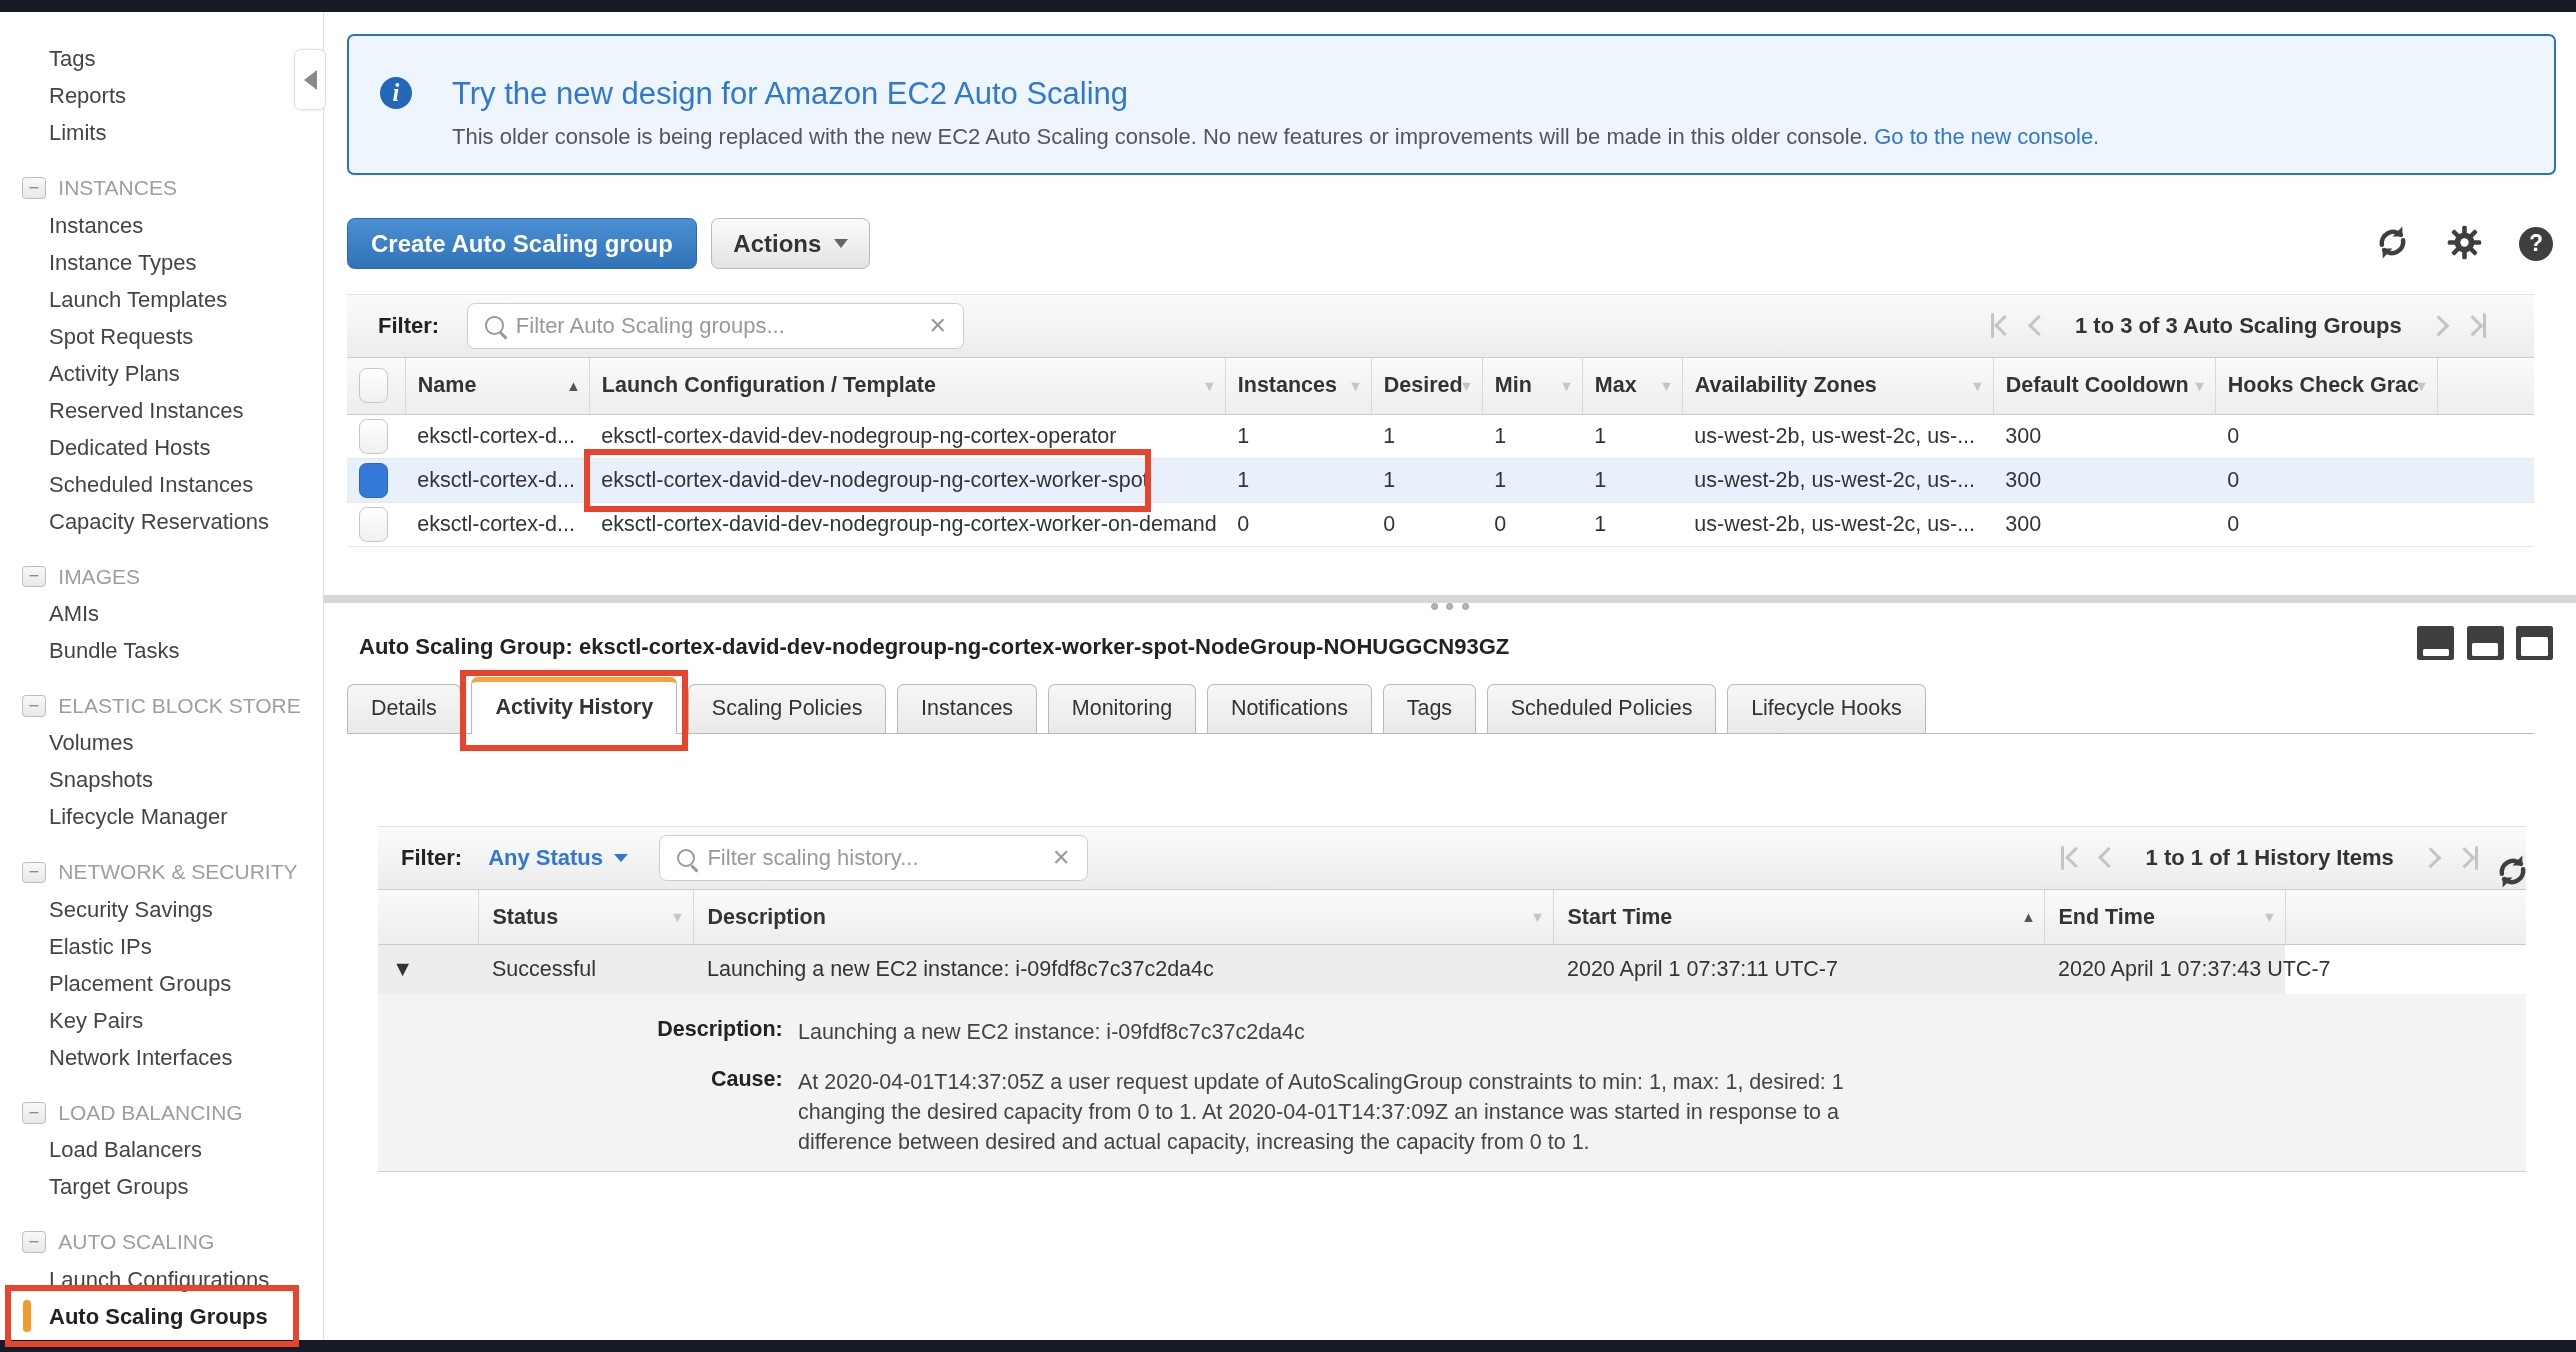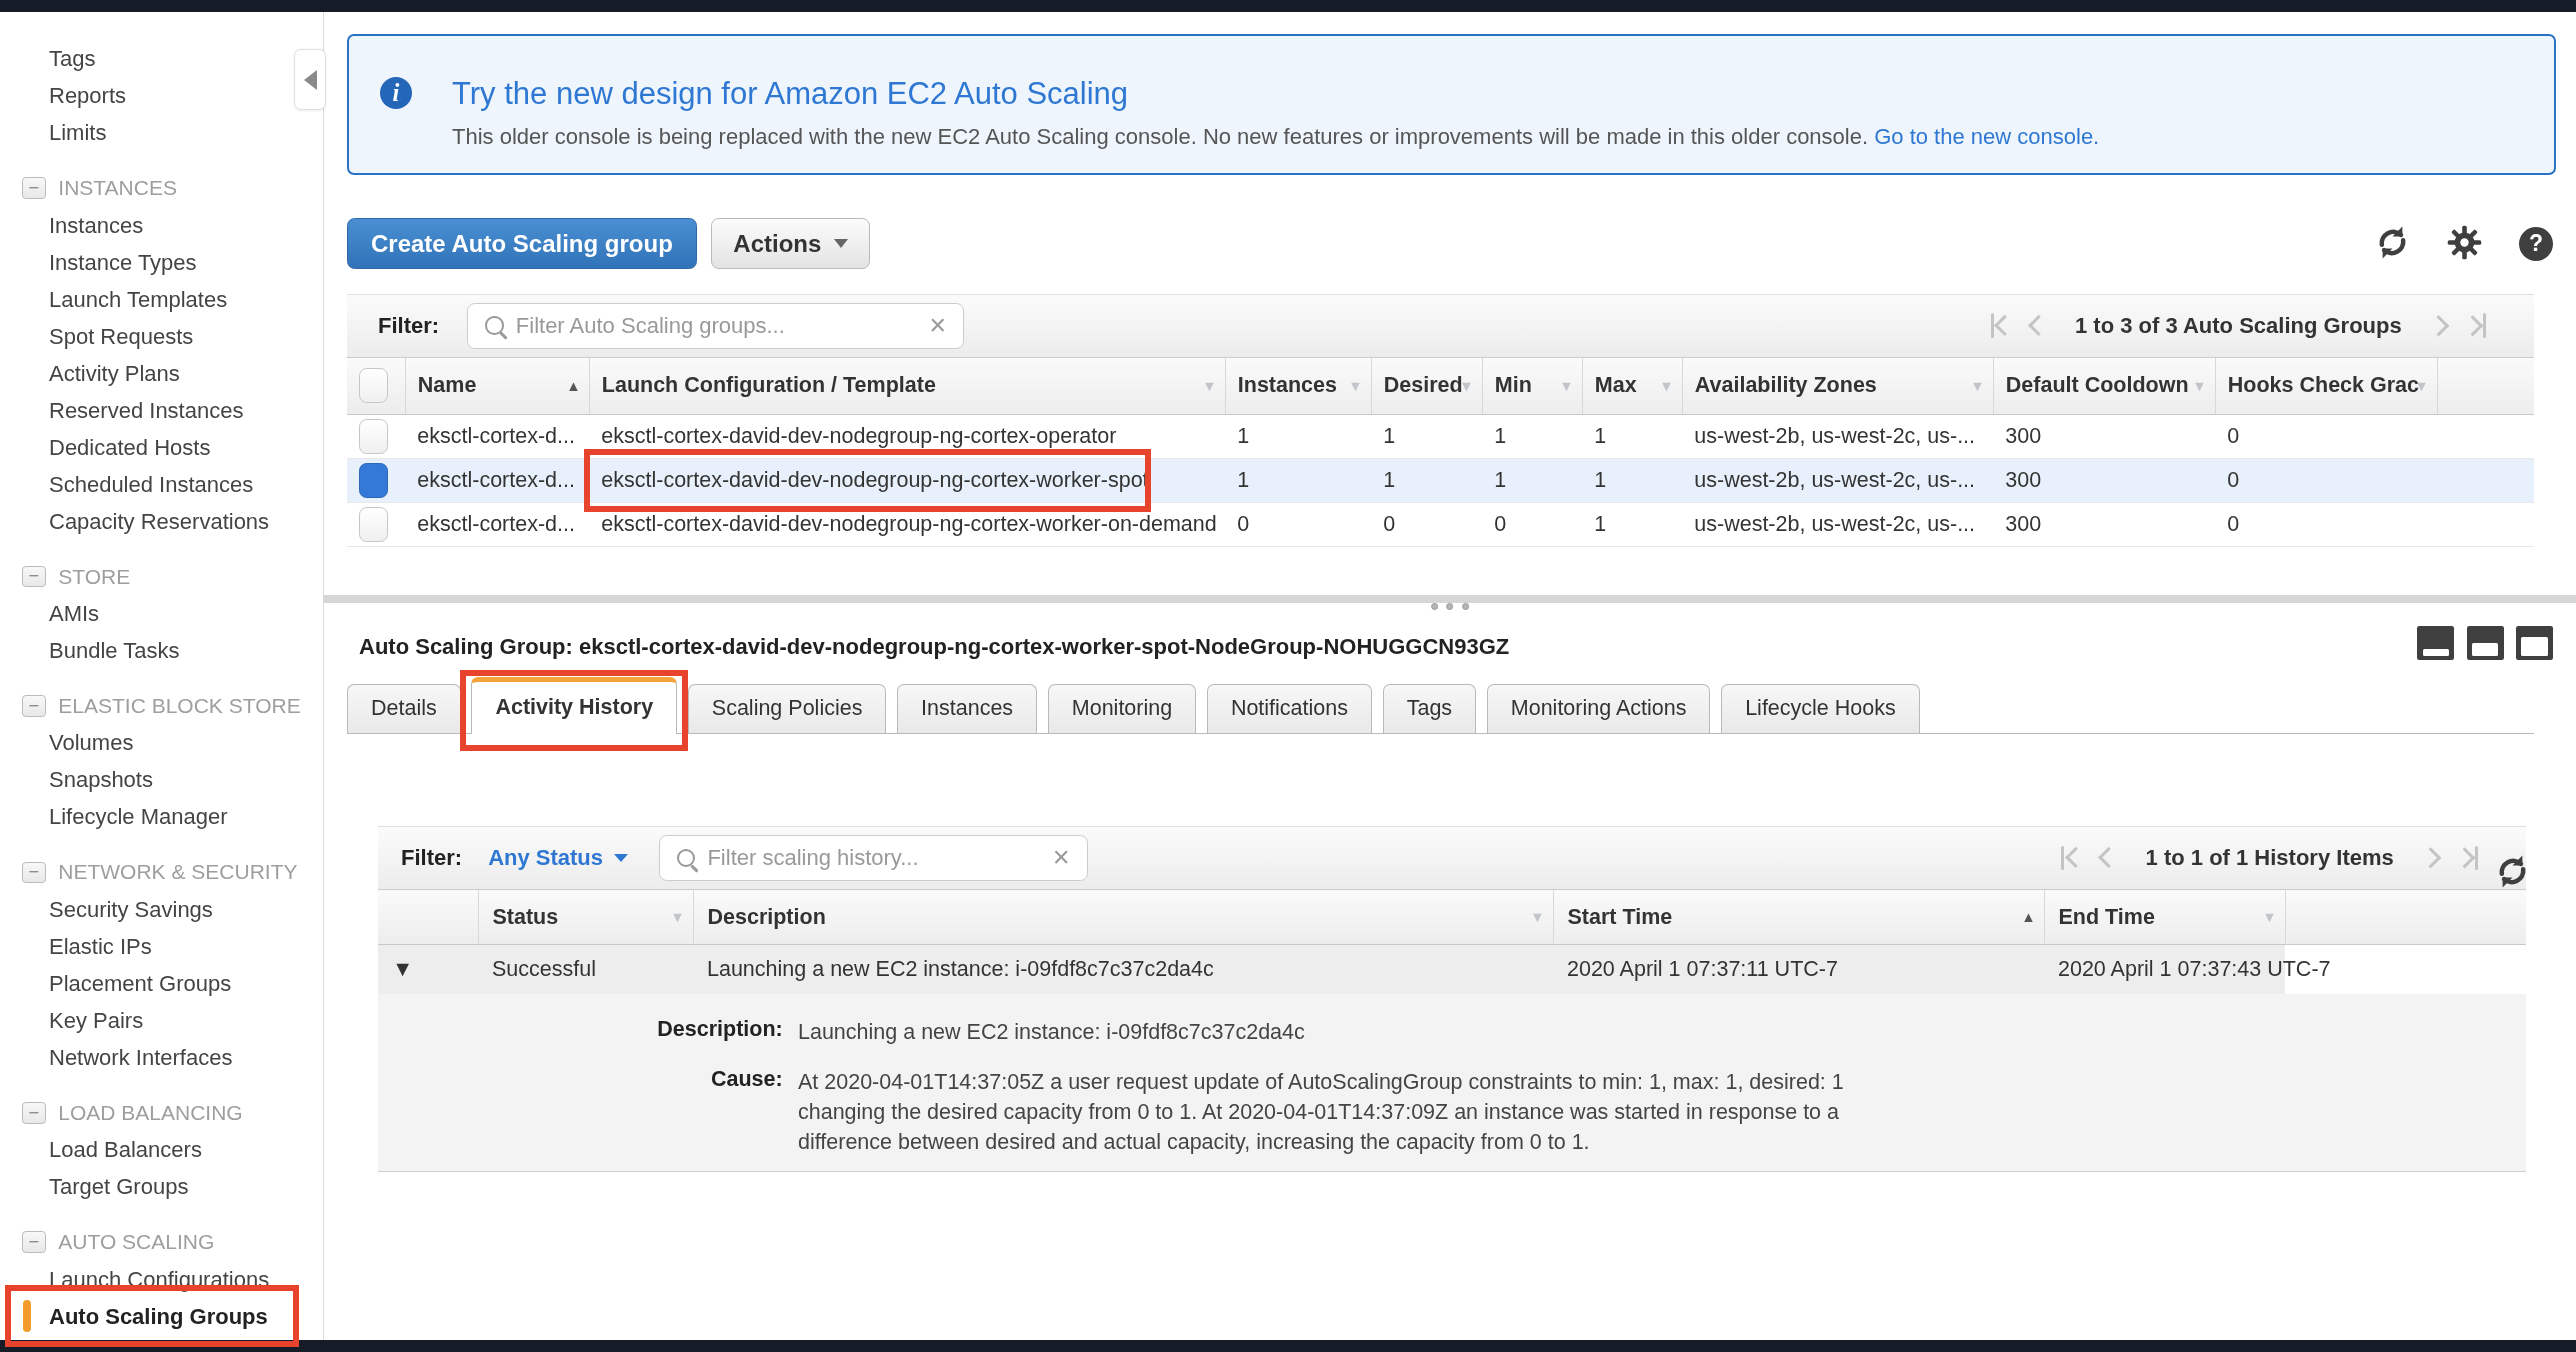--- a/index.html
+++ b/index.html
@@ -125,21 +125,21 @@
           <div class="side-item"><span>Instance Types</span></div>
           <div class="side-item"><span>Launch Templates</span></div>
           <div class="side-item"><span>Spot Requests</span></div>
           <div class="side-item"><span>Activity Plans</span></div>
           <div class="side-item"><span>Reserved Instances</span></div>
           <div class="side-item"><span>Dedicated Hosts</span></div>
           <div class="side-item"><span>Scheduled Instances</span></div>
           <div class="side-item"><span>Capacity Reservations</span></div>
           <div class="side-header">
             <span class="minus-box">−</span>
-            <span>STORE</span>
+            <span>IMAGES</span>
           </div>
           <div class="side-item"><span>AMIs</span></div>
           <div class="side-item"><span>Bundle Tasks</span></div>
           <div class="side-header">
             <span class="minus-box">−</span>
             <span>ELASTIC BLOCK STORE</span>
           </div>
           <div class="side-item"><span>Volumes</span></div>
           <div class="side-item"><span>Snapshots</span></div>
           <div class="side-item"><span>Lifecycle Manager</span></div>
@@ -327,21 +327,21 @@
       </div>
 
       <div class="tabs" id="detail-tabs">
           <div class="tab"><span>Details</span></div>
           <div class="tab active"><span>Activity History</span><span class="anno"></span></div>
           <div class="tab"><span>Scaling Policies</span></div>
           <div class="tab"><span>Instances</span></div>
           <div class="tab"><span>Monitoring</span></div>
           <div class="tab"><span>Notifications</span></div>
           <div class="tab"><span>Tags</span></div>
-          <div class="tab"><span>Monitoring Actions</span></div>
+          <div class="tab"><span>Scheduled Policies</span></div>
           <div class="tab"><span>Lifecycle Hooks</span></div>
         </div>
 
       <div class="panel">
         <span class="panel-refresh">
           <svg width="35" height="35" viewBox="0 0 46 46">
               <path d="M9 26a15 15 0 0 1 25-13" fill="none" stroke="#3f3f3f" stroke-width="6" stroke-linecap="round"></path>
               <path d="M37 20a15 15 0 0 1-25 13" fill="none" stroke="#3f3f3f" stroke-width="6" stroke-linecap="round"></path>
               <path d="M36 2v13H23z" fill="#3f3f3f"></path>
               <path d="M10 44V31h13z" fill="#3f3f3f"></path>

